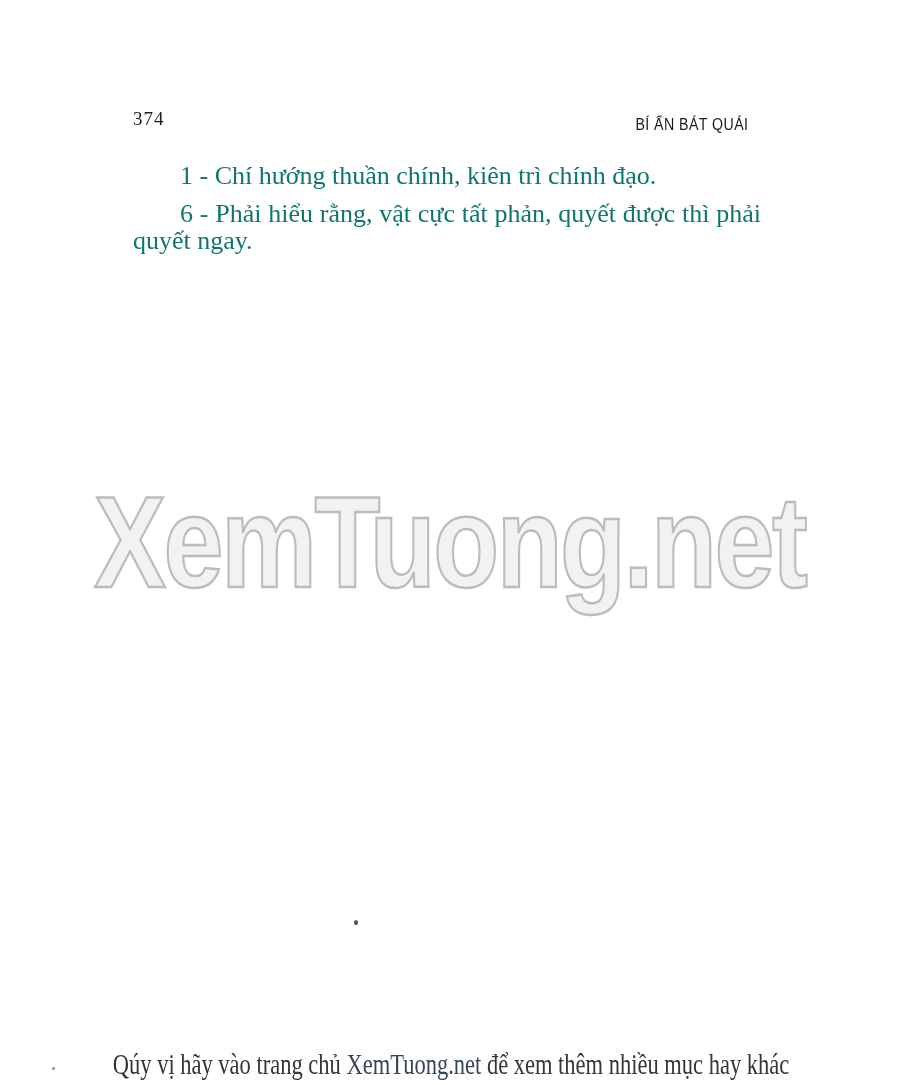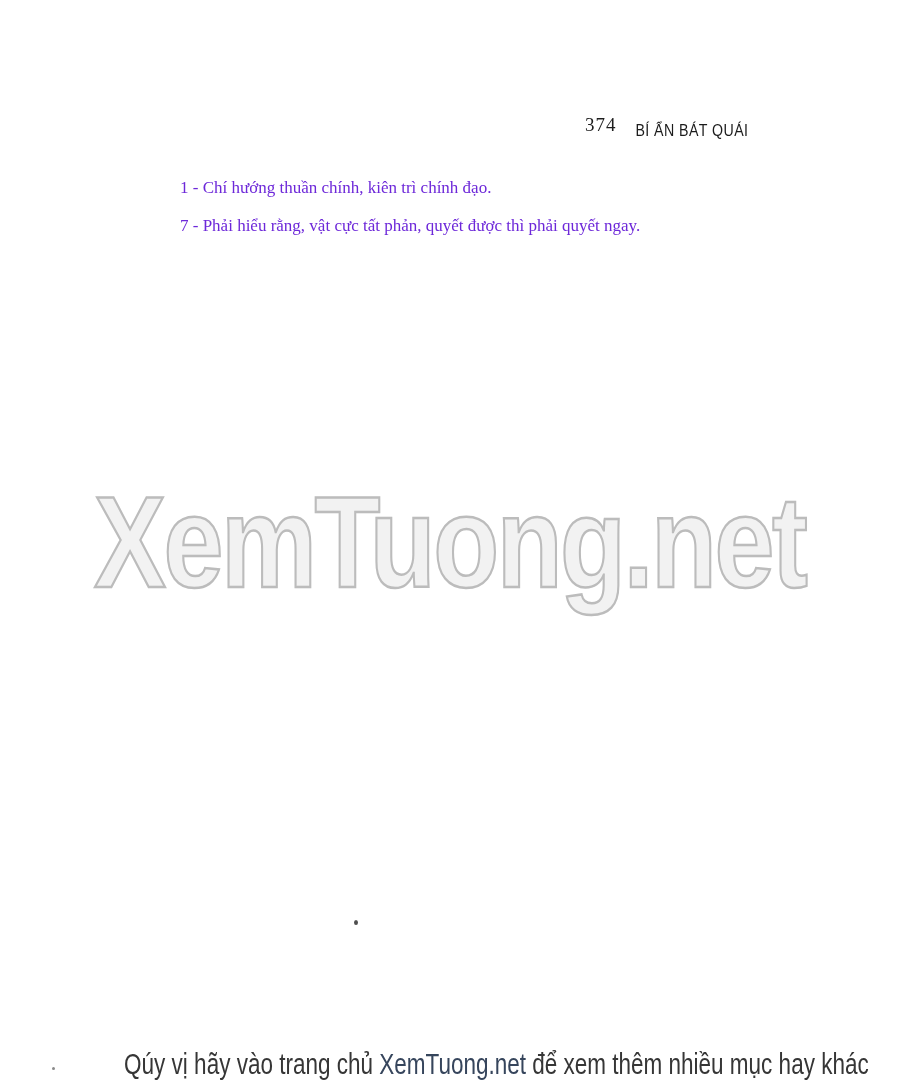--- a/index.html
+++ b/index.html
@@ -9,25 +9,25 @@
     width: 900px;
     height: 1085px;
     background: #ffffff;
     overflow: hidden;
     font-family: "Liberation Serif", serif;
   }
 
   
   .page-header {
     position: absolute;
-    top: 114px;
+    top: 108px;
     left: 133px;
     right: 152px;
     display: flex;
-    justify-content: flex-end;
+    justify-content: space-between;
     align-items: flex-start;
   }
   .page-number {
     font-family: "Liberation Serif", serif;
     font-size: 19px;
     color: #1d1d1d;
     letter-spacing: 1px;
   }
   .book-title {
     font-family: "Liberation Sans", sans-serif;
@@ -36,25 +36,25 @@
     letter-spacing: 0.5px;
     white-space: nowrap;
     transform: scaleX(0.86);
     transform-origin: right top;
     margin-top: 7px;
   }
 
   
   .content {
     position: absolute;
-    top: 174px;
+    top: 162px;
     left: 133px;
     width: 628px;
-    color: #6d28d9;
-    font-size: 17px;
+    color: #0f766e;
+    font-size: 26px;
     line-height: 27px;
     text-align: justify;
   }
   .content p {
     margin: 0 0 11px 0;
     text-indent: 47px;
   }
 
   
   .watermark {
@@ -82,21 +82,21 @@
   .speck-1 { left: 354px; top: 920px; width: 4px; height: 5px; background: #4f4f4f; }
   .speck-2 { left: 52px;  top: 1067px; width: 3px; height: 3px; background: #8a8a8a; }
 
   
   .footer {
     position: absolute;
     left: 0;
     right: 0;
     top: 1049px;
     text-align: center;
-    font-family: Liberation Sans, sans-serif;
+    font-family: Liberation Serif, serif;
     font-size: 30px;
     line-height: 1;
     color: #363636;
   }
   .footer-inner {
     display: inline-block;
     transform: scaleX(0.75);
     transform-origin: center top;
     white-space: nowrap;
   }
@@ -111,21 +111,21 @@
 
 <div class="page">
 
   <header class="page-header">
     <span class="page-number">374</span>
     <span class="book-title">BÍ ẨN BÁT QUÁI</span>
   </header>
 
   <main class="content">
     <p>1 - Chí hướng thuần chính, kiên trì chính đạo.</p>
-    <p>7 - Phải hiểu rằng, vật cực tất phản, quyết được thì phải quyết ngay.</p>
+    <p>6 - Phải hiểu rằng, vật cực tất phản, quyết được thì phải quyết ngay.</p>
   </main>
 
   <div class="watermark">XemTuong.net</div>
 
   <span class="speck speck-1"></span>
   <span class="speck speck-2"></span>
 
   <footer class="footer">
     <span class="footer-inner"><span>Qúy vị hãy vào trang chủ </span><a class="footer-link">XemTuong.net</a><span> để xem thêm nhiều mục hay khác</span></span>
   </footer>

